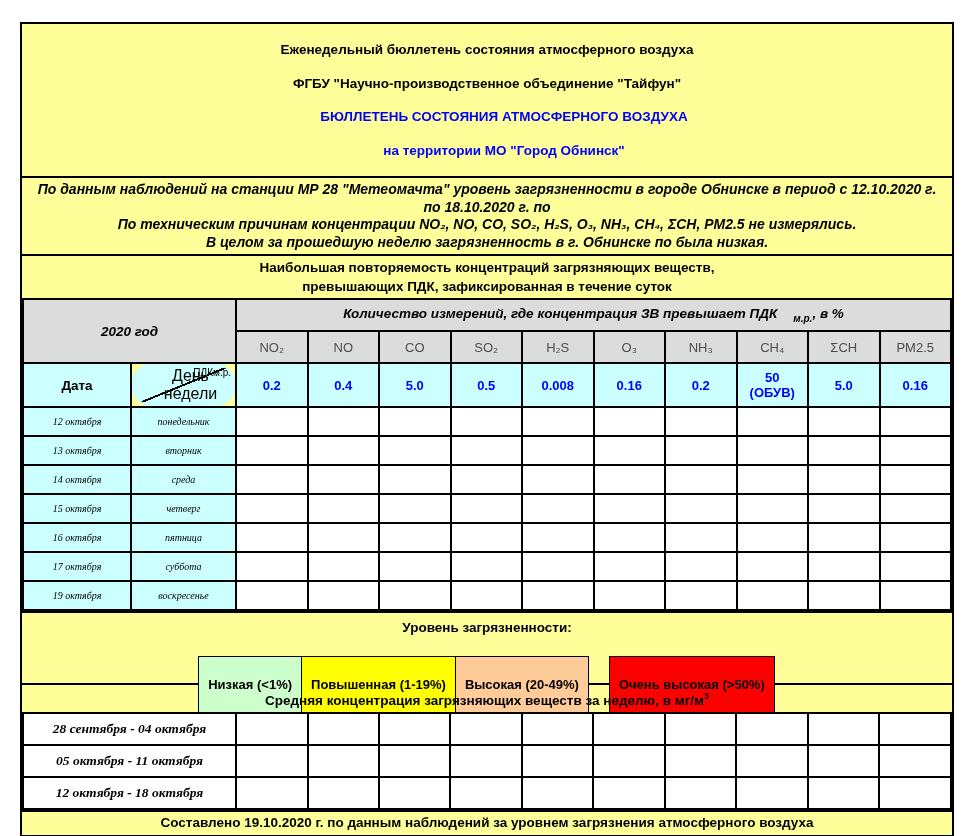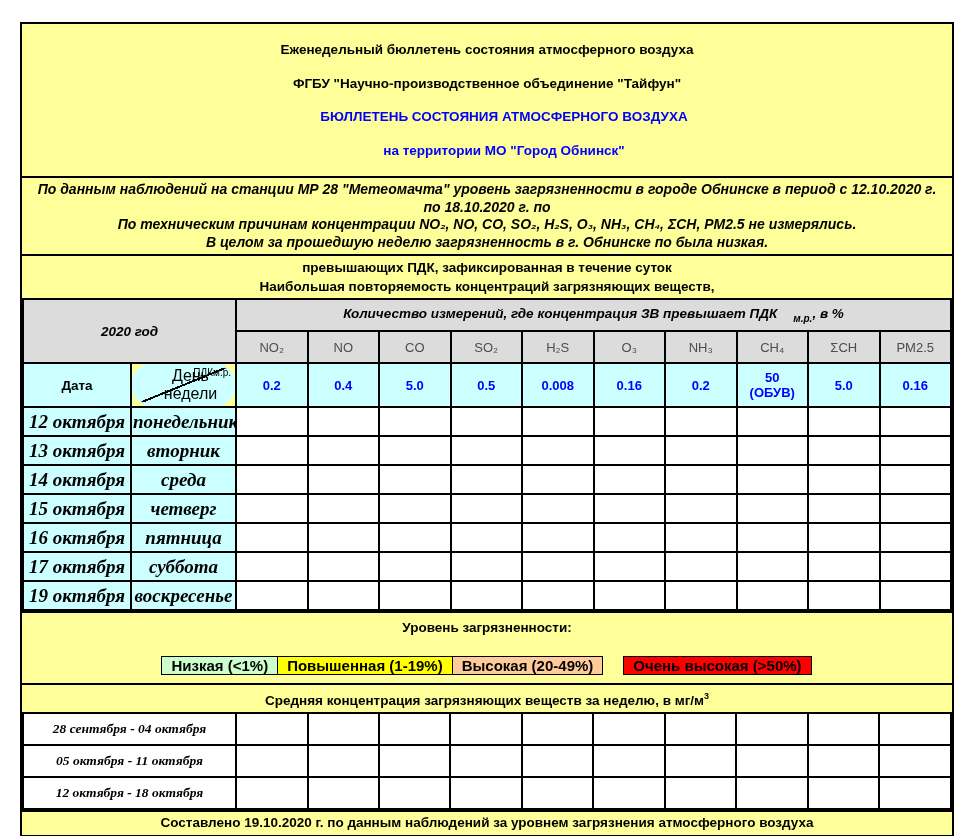--- a/index.html
+++ b/index.html
@@ -42,26 +42,26 @@
   .diag-bottom{position:absolute;bottom:3px;left:14px;font-size:16px;}
   .value-cell{
     background:var(--cyan-bg,#CCFFFF);color:var(--value-blue,#0000FF);
     font-weight:bold;font-size:13px;white-space:pre-line;line-height:15px;
   }
   .value-cell sub, .pdkss-cell sub{font-size:10px;}
   .date-row td{height:27px;background:#fff;}
   .serif-cell{
     background:var(--cyan-bg,#CCFFFF) !important;
     font-family:"Liberation Serif","DejaVu Serif",serif;
-    font-weight:bold;font-style:italic;font-size:19px;
+    font-weight:normal;font-style:italic;font-size:10px;
   }
   .legend-block{border-top:2px solid #000;height:72px;box-sizing:border-box;text-align:center;padding-top:7px;}
   .legend-title{font-weight:bold;font-size:13.5px;margin-bottom:21px;}
   .legend-items{display:flex;justify-content:center;}
-  .legend-box{border:1px solid #000;margin-left:-1px;padding:0 9px;font-weight:bold;font-size:15px;white-space:nowrap;}
+  .legend-box{border:1px solid #000;margin-left:-1px;padding:20px 9px;font-weight:bold;font-size:13px;white-space:nowrap;}
   .lower-row td{height:30px;background:#fff;}
   .pdkss-cell{background:var(--cyan-bg,#CCFFFF);font-size:13px;}
   .period-cell{
     background:var(--cyan-bg,#CCFFFF);
     font-family:"Liberation Serif","DejaVu Serif",serif;
     font-weight:bold;font-style:italic;font-size:13.5px;
   }
   .footer{
     border-top:2px solid #000;text-align:center;font-weight:bold;
     font-size:13.5px;line-height:18px;padding:2px 0 3px;
@@ -79,22 +79,22 @@
     <div class="t-blue">на территории МО "Город Обнинск"</div>
   </div>
 
   <div class="info-block">
     <div>По данным наблюдений на станции МР 28 "Метеомачта" уровень загрязненности в городе Обнинске в период с 12.10.2020 г. по 18.10.2020 г. по</div>
     <div>По техническим причинам концентрации NO₂, NO, CO, SO₂, H₂S, O₃, NH₃, CH₄, ΣCH, PM2.5 не измерялись.</div>
     <div>В целом за прошедшую неделю загрязненность в г. Обнинске по была низкая.</div>
   </div>
 
   <div class="banner">
+    <div>Наибольшая повторяемость концентраций загрязняющих веществ,</div>
     <div>превышающих ПДК, зафиксированная в течение суток</div>
-    <div>Наибольшая повторяемость концентраций загрязняющих веществ,</div>
   </div>
 
   <table>
     <colgroup>
       <col style="width:108px">
         <col style="width:105px">
       <col>
         <col>
         <col>
         <col>

